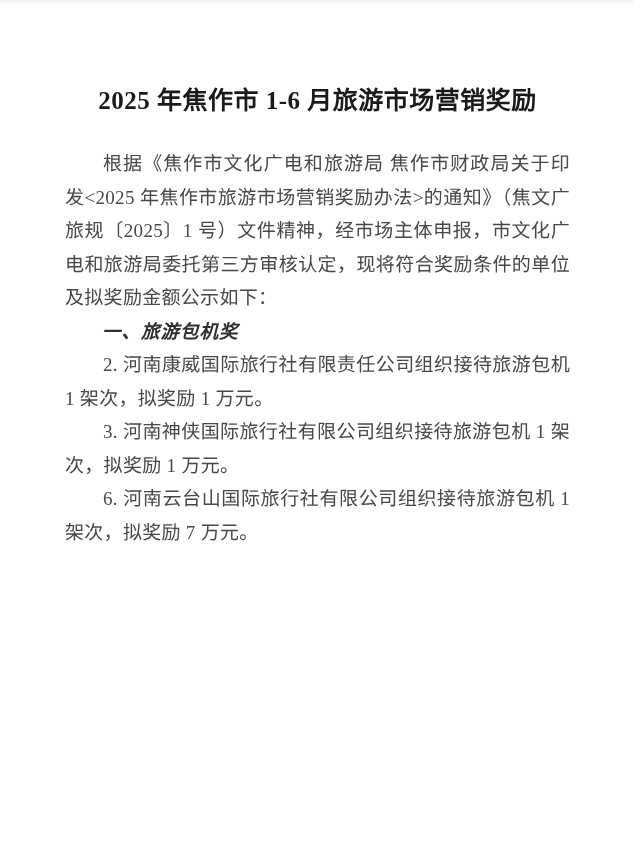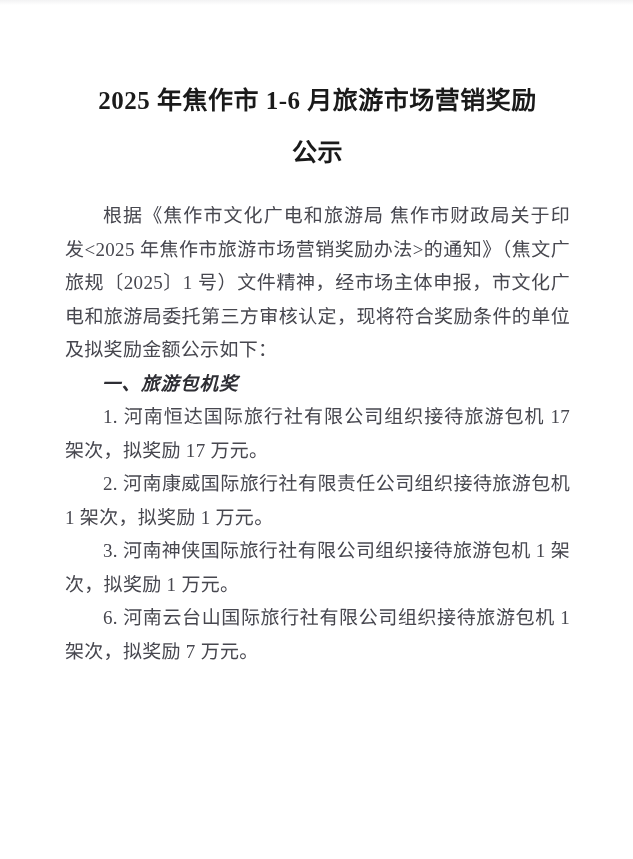--- a/index.html
+++ b/index.html
@@ -67,28 +67,26 @@
 </head>
 <body>
 
 <div class="page">
   <div class="top-fade"></div>
 
   <div class="doc">
 
     <h1 class="doc-title">
       <span class="title-line">2025 年焦作市 1-6 月旅游市场营销奖励</span>
-      <span class="title-line">公示</span>
     </h1>
 
     <p class="intro">根据《焦作市文化广电和旅游局 焦作市财政局关于印发&lt;2025 年焦作市旅游市场营销奖励办法&gt;的通知》（焦文广旅规〔2025〕1 号）文件精神，经市场主体申报，市文化广电和旅游局委托第三方审核认定，现将符合奖励条件的单位及拟奖励金额公示如下：</p>
 
     <h2 class="section-heading">一、旅游包机奖</h2>
 
-    <p class="award-item">1. 河南恒达国际旅行社有限公司组织接待旅游包机 17 架次，拟奖励 17 万元。</p>
 
     <p class="award-item">2. 河南康威国际旅行社有限责任公司组织接待旅游包机 1 架次，拟奖励 1 万元。</p>
 
     <p class="award-item">3. 河南神侠国际旅行社有限公司组织接待旅游包机 1 架次，拟奖励 1 万元。</p>
 
 
 
     <p class="award-item">6. 河南云台山国际旅行社有限公司组织接待旅游包机 1 架次，拟奖励 7 万元。</p>
 
   </div>

